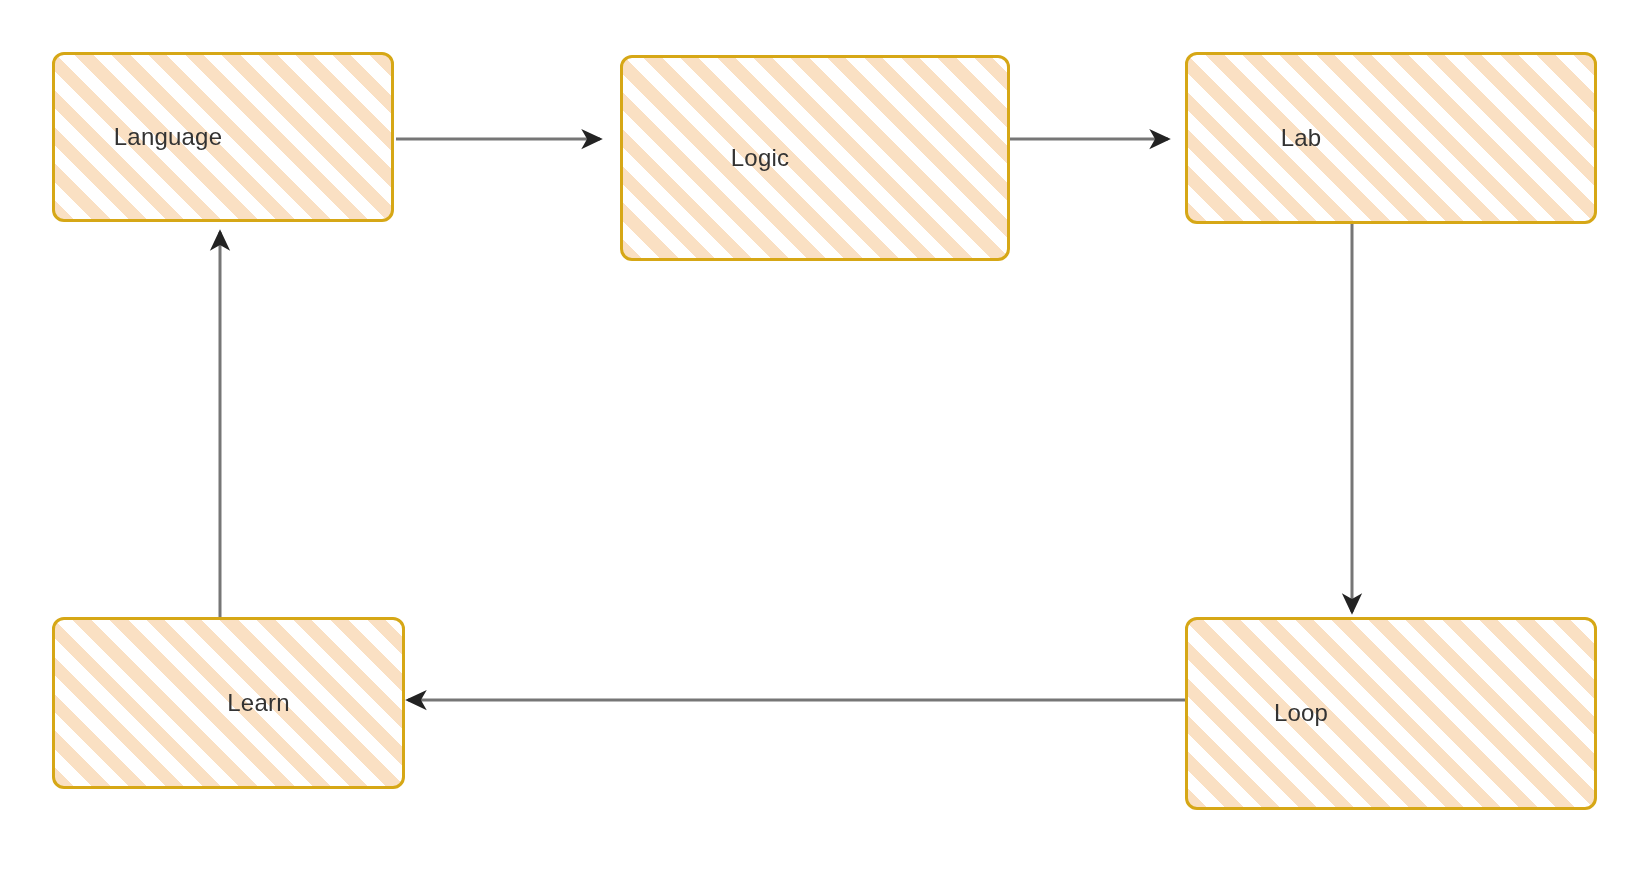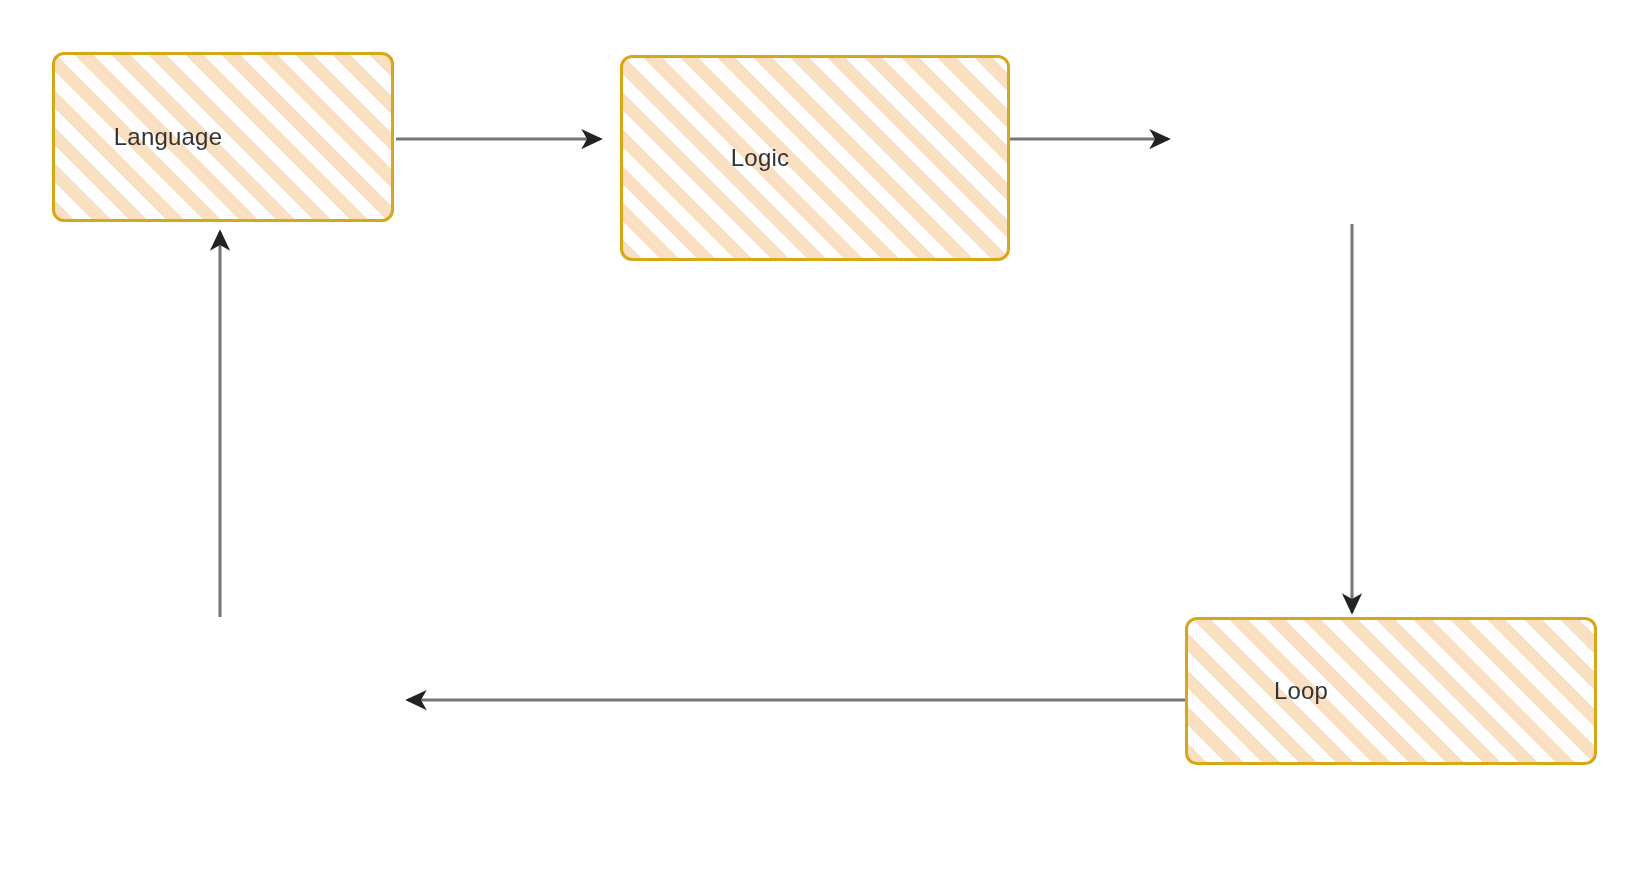--- a/index.html
+++ b/index.html
@@ -96,19 +96,25 @@
   </svg>
 
   <div class="node" style="left:52px; top:52px; width:342px; height:170px;">
     <div class="node-label shift-left-sm">Language</div>
   </div>
 
   <div class="node" style="left:620px; top:55px; width:390px; height:206px;">
     <div class="node-label shift-left-sm">Logic</div>
   </div>
 
+  <div class="node" style="left:1185px; top:52px; width:412px; height:172px;">
+    <div class="node-label shift-left">Lab</div>
+  </div>
 
-  <div class="node" style="left:1185px; top:617px; width:412px; height:148px;">
+  <div class="node" style="left:1185px; top:617px; width:412px; height:193px;">
     <div class="node-label shift-left">Loop</div>
   </div>
 
+  <div class="node" style="left:52px; top:617px; width:353px; height:172px;">
+    <div class="node-label shift-right-sm">Learn</div>
+  </div>
 
 </div>
 
 </body></html>

